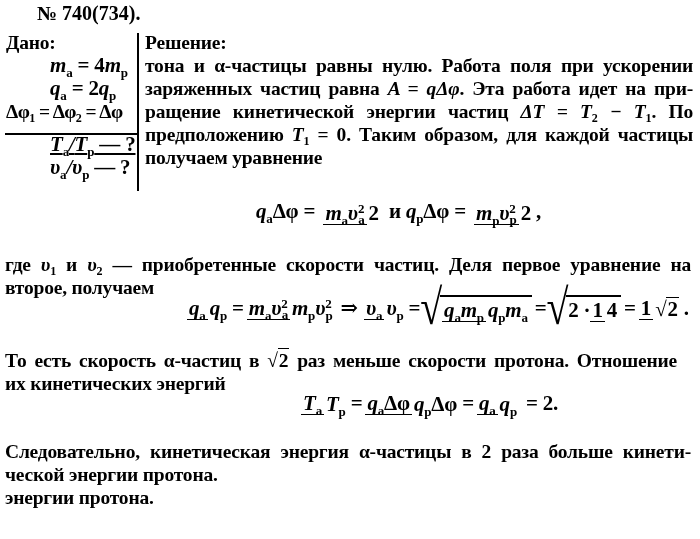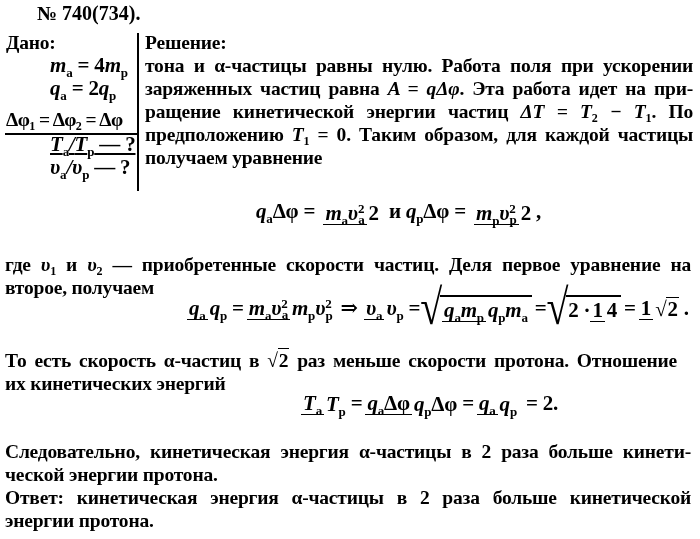--- a/index.html
+++ b/index.html
@@ -41,21 +41,21 @@
 <div class="hline"></div>
 
 <div class="abs t given" style="top:31px;">Дано:</div>
 
 <div class="abs t given eq" style="top:54px;">
   <span class="i">m</span><sub>a</sub><span> = 4</span><span class="i">m</span><sub>p</sub>
 </div>
 <div class="abs t given eq" style="top:77px;">
   <span class="i">q</span><sub>a</sub><span> = 2</span><span class="i">q</span><sub>p</sub>
 </div>
-<div class="abs t given" style="top:100px; letter-spacing:-0.6px;margin-top:8px;">
+<div class="abs t given" style="top:100px; letter-spacing:-0.6px;">
   <span>Δφ</span><sub>1</sub><span> = Δφ</span><sub>2</sub><span> = Δφ</span>
 </div>
 
 <div class="abs t given eq" style="top:133px;text-decoration:underline;">
   <span class="i">T</span><sub>a</sub><span class="i">/</span><span class="i">T</span><sub>p</sub><span> — ?</span>
 </div>
 <div class="abs t given eq" style="top:156px;">
   <span class="i">υ</span><sub>a</sub><span class="i">/</span><span class="i">υ</span><sub>p</sub><span> — ?</span>
 </div>
 
@@ -160,15 +160,14 @@
     </span>
   <span style="margin-left:4px;">= 2.</span>
 </div>
 
 <div class="abs t" style="left:5px; top:440px;">
   <span class="full">Следовательно, кинетическая энергия α-частицы в 2 раза больше кинети-</span>
   <span style="display:block;">ческой энергии протона.</span>
 </div>
 
 <div class="abs t" style="left:5px; top:486px;">
-  <span class="full">Ответ: кинетическая энергия α-частицы в 2 раза больше кинетической</span>
   <span style="display:block;">энергии протона.</span>
 </div>
 
 </body></html>

